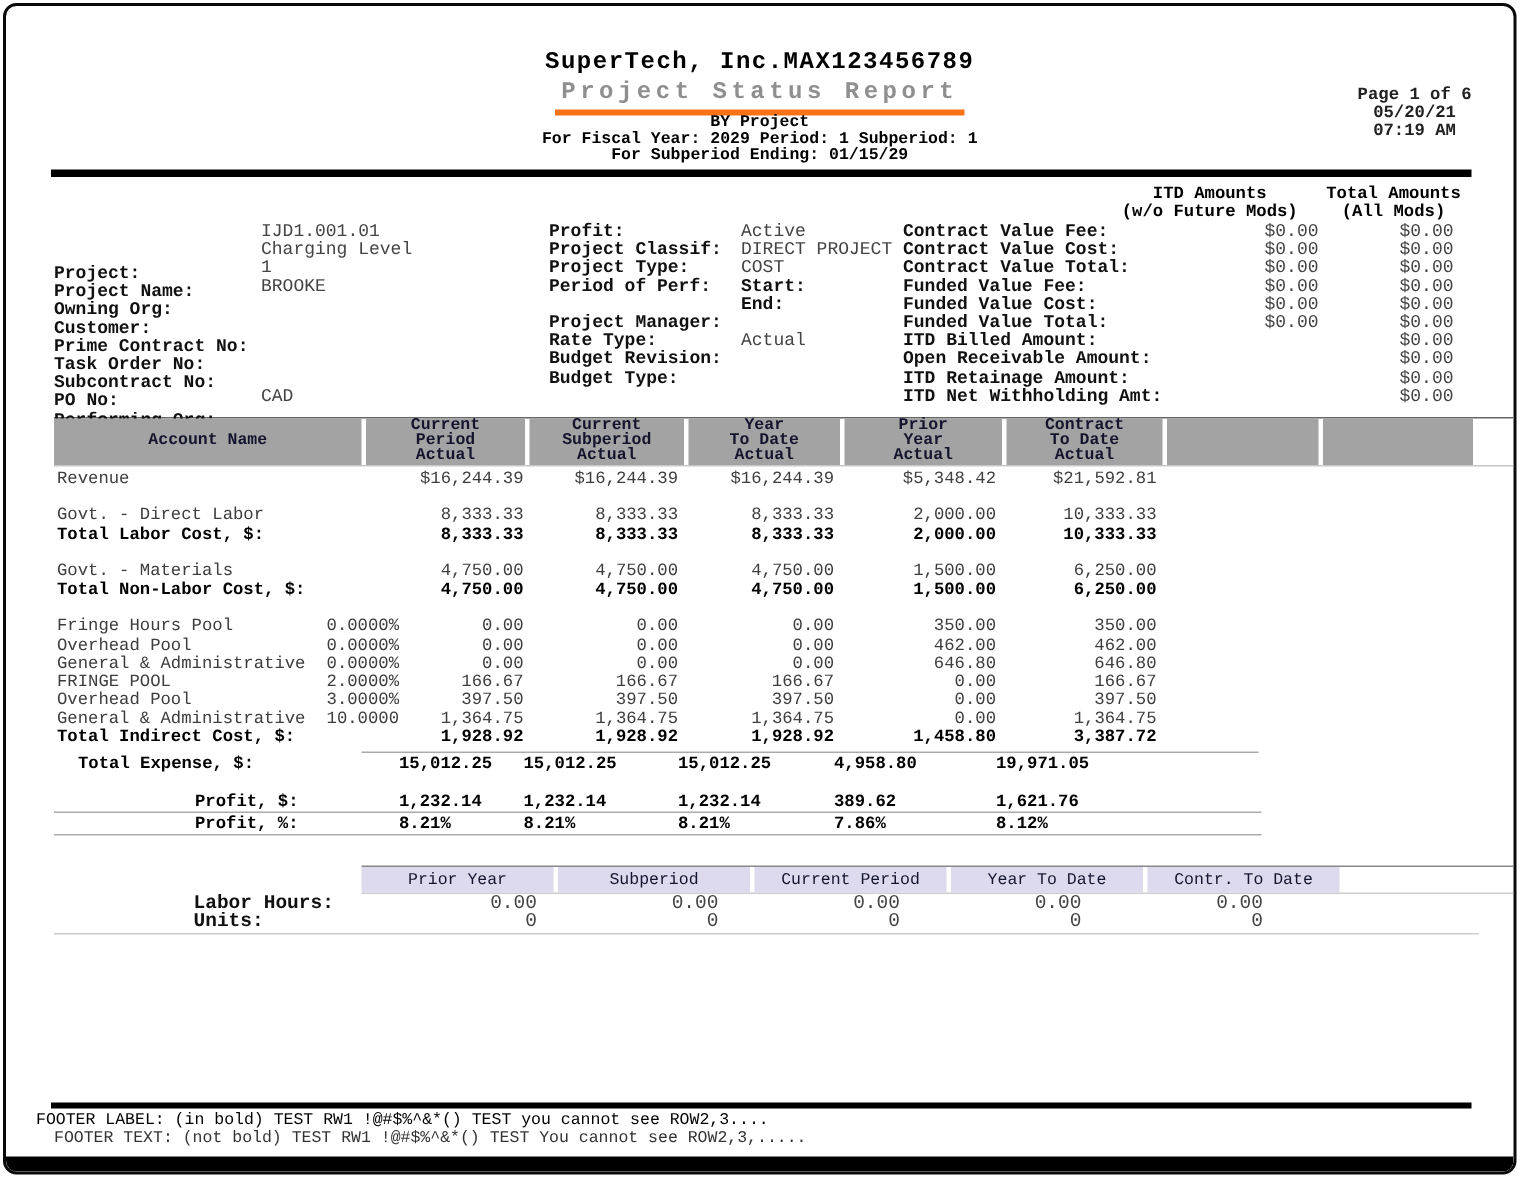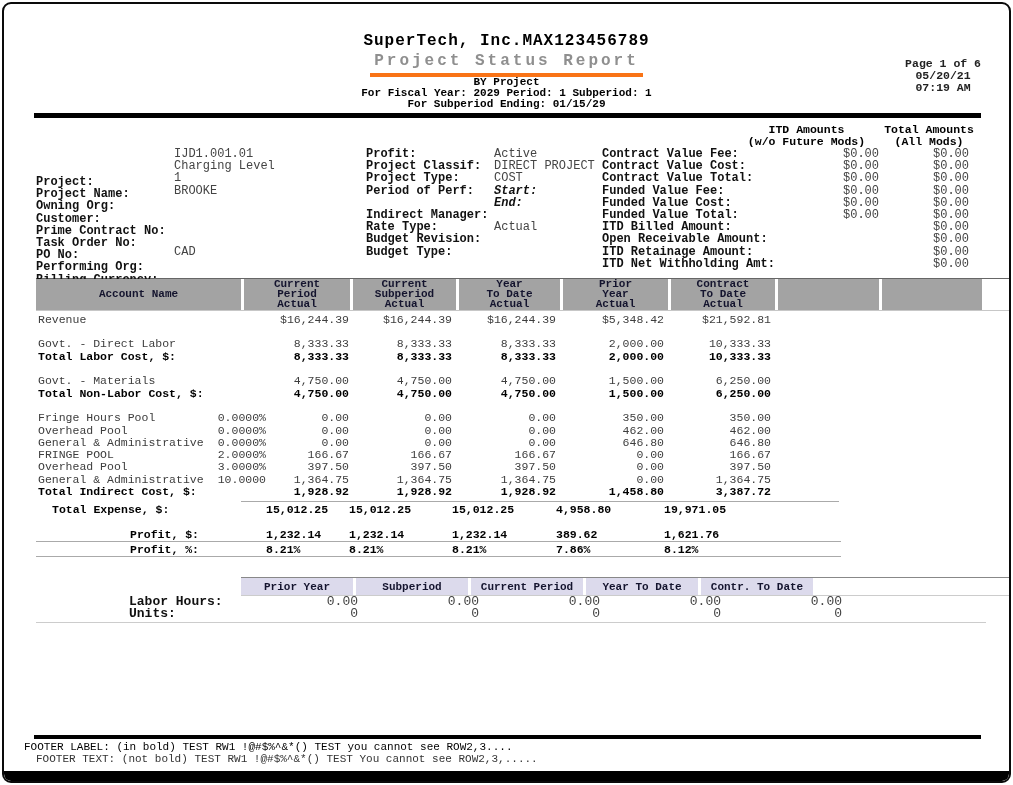--- a/index.html
+++ b/index.html
@@ -20,21 +20,21 @@
   .thick-rule{height:5px;background:#000;margin:3px 28px 0 30px;}
   
   .info{display:flex;margin:6px 0 0 32px;font-size:12px;}
   .info .lab{font-weight:bold;color:#111;white-space:nowrap;}
   .info .val{font-weight:normal;color:#444;white-space:nowrap;}
   .col-left{width:330px;padding-top:24px;}
   .col-mid{width:236px;padding-top:24px;}
   .col-left .row,.col-mid .row{display:flex;line-height:12.2px;height:12.2px;}
   .col-left .lab{width:138px;margin-top:28px;}
   .col-mid .lab{width:128px;}
-  .val-bold{font-weight:bold !important;color:#111 !important;font-style:italic;}
+  .val-bold{font-weight:bold !important;color:#111 !important;}
   .col-amt{width:379px;}
   .amt-heads{display:grid;grid-template-columns:132px 145px 100px;font-weight:bold;
     font-size:11.5px;line-height:12px;text-align:center;color:#000;}
   .amt-row{display:grid;grid-template-columns:132px 145px 100px;line-height:12.2px;height:12.2px;}
   .amt-row .lab{overflow:visible;}
   .amt-row .num{text-align:right;color:#444;}
   .amt-row .num.total{padding-right:10px;}
   
   .band{display:flex;margin:8px 0 0 32px;border-top:1px solid #666;border-bottom:1px solid #c7c7c7;}
   .band-cell{background:#a3a3a3;height:31px;margin-right:3px;display:flex;align-items:center;
@@ -53,22 +53,22 @@
   .part-rule{height:1px;background:#aaa;margin:3px 0 2px 237px;width:598px;}
   .tot-row{display:grid;grid-template-columns:230px 83px 103px 104px 108px 107px;
     margin-left:32px;line-height:12.3px;height:12.3px;font-size:11.5px;font-weight:bold;color:#000;}
   .tot-row .name{padding-left:16px;white-space:nowrap;}
   .tot-row .name.r{text-align:right;padding:0 67px 0 0;}
   .tot-row .num{text-align:left;}
   .full-rule{height:1px;background:#aaa;margin-left:32px;width:805px;}
   .gap12{height:12px;} .gap2{height:2px;}
   
   .hours-band{display:flex;margin:20px 0 0 237px;border-top:1px solid #888;border-bottom:1px solid #ccc;}
-  .hours-cell{background:#dcdaec;width:112px;height:17px;margin-right:3px;display:flex;
-    align-items:center;justify-content:center;font-size:11px;font-weight:bold;color:#14142e;}
+  .hours-cell{background:#dcdaec;width:128px;height:17px;margin-right:3px;display:flex;
+    align-items:center;justify-content:center;font-size:11px;font-weight:normal;color:#14142e;}
   .hours-cell:last-child{margin-right:0;}
   .hours-row{display:grid;grid-template-columns:205px 121px 121px 121px 121px 121px;
     margin-left:32px;line-height:12px;height:12px;font-size:13px;}
   .hours-row .lab{padding-left:93px;font-weight:bold;color:#111;box-sizing:border-box;white-space:nowrap;}
   .hours-row .num{text-align:right;padding-right:4px;color:#444;}
   .hours-bottom{height:1px;background:#ccc;margin-left:32px;width:950px;margin-top:2px;}
   
   .footer{margin-top:112px;}
   .footer-rule{height:4px;background:#000;margin:0 28px 2px 30px;}
   .f1{margin-left:20px;font-size:11px;font-weight:normal;line-height:12px;color:#000;white-space:nowrap;}
@@ -117,20 +117,24 @@
         </div>
       <div class="row">
           <span class="lab">Prime Contract No:</span>
           <span class="val"></span>
         </div>
       <div class="row">
           <span class="lab">Task Order No:</span>
           <span class="val"></span>
         </div>
       <div class="row">
+          <span class="lab">Subcontract No:</span>
+          <span class="val"></span>
+        </div>
+      <div class="row">
           <span class="lab">PO No:</span>
           <span class="val"></span>
         </div>
       <div class="row">
           <span class="lab">Performing Org:</span>
           <span class="val"></span>
         </div>
       <div class="row">
           <span class="lab">Billing Currency:</span>
           <span class="val">CAD</span>
@@ -151,21 +155,21 @@
         </div>
       <div class="row">
           <span class="lab">Period of Perf:</span>
           <span class="val val-bold">Start:</span>
         </div>
       <div class="row">
           <span class="lab"></span>
           <span class="val val-bold">End:</span>
         </div>
       <div class="row">
-          <span class="lab">Indirect Manager:</span>
+          <span class="lab">Project Manager:</span>
           <span class="val"></span>
         </div>
       <div class="row">
           <span class="lab">Rate Type:</span>
           <span class="val">Actual</span>
         </div>
       <div class="row">
           <span class="lab">Budget Revision:</span>
           <span class="val"></span>
         </div>

